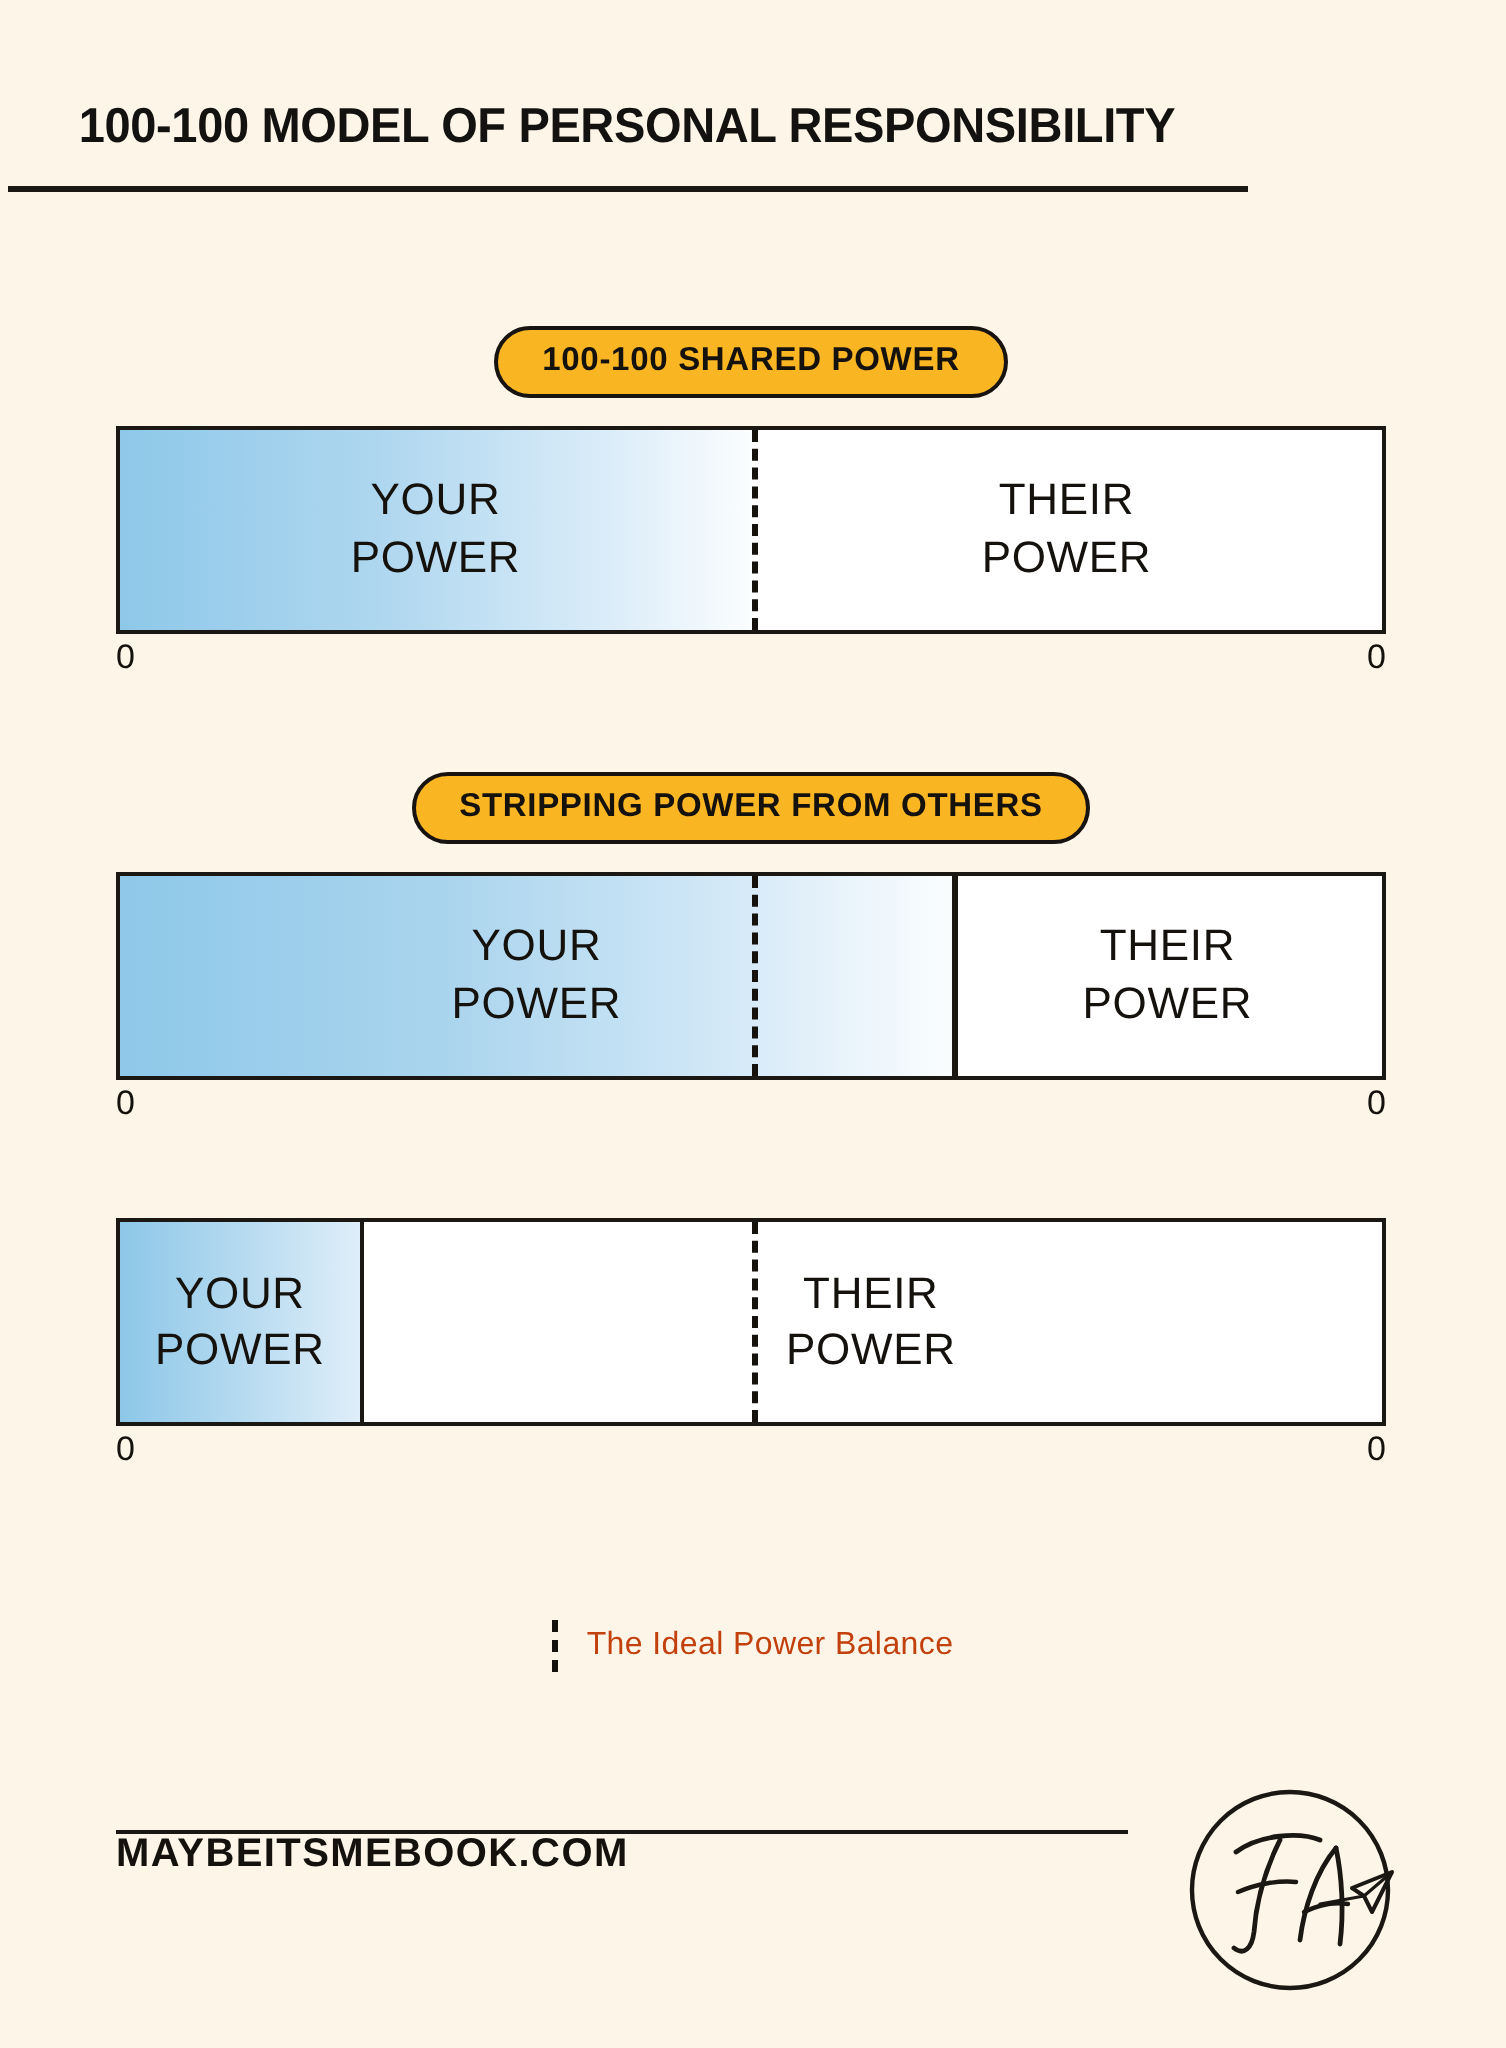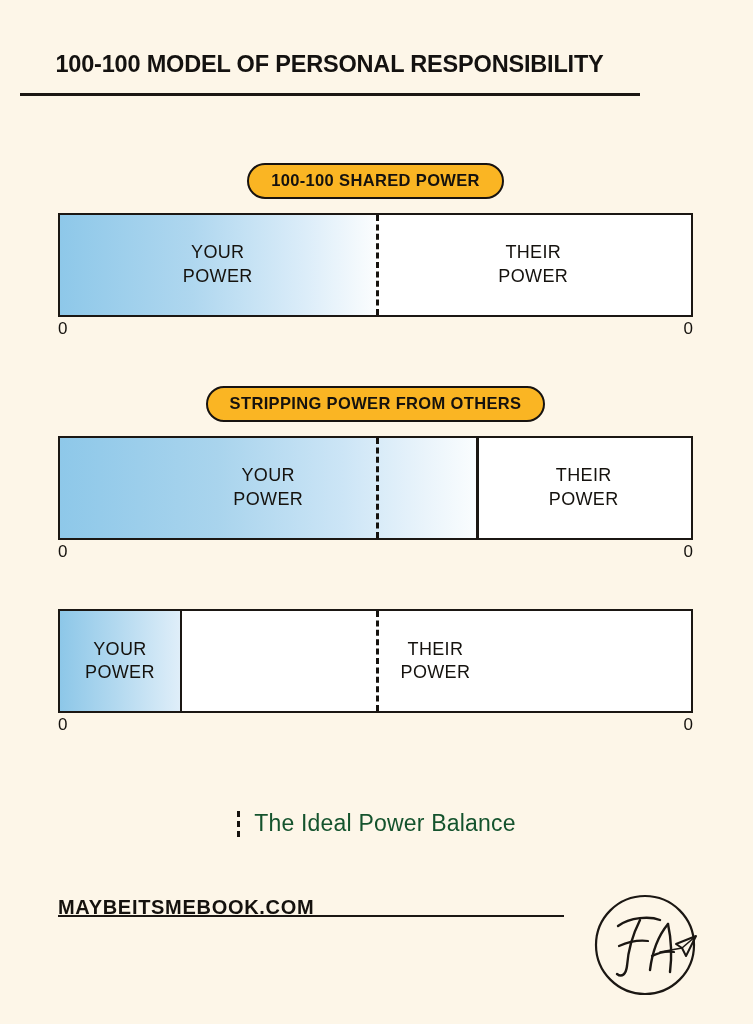--- a/index.html
+++ b/index.html
@@ -18,21 +18,21 @@
 
   .page {
     position: relative;
     width: 753px;
     height: 1024px;
   }
 
   
   .header {
     position: absolute;
-    left: 16px;
+    left: 0;
     top: 50px;
     width: 627px;
   }
   .page-title {
     text-align: center;
     font-size: 24.5px;
     font-weight: 700;
     letter-spacing: -0.2px;
     color: #141210;
     font-family: "Liberation Sans", sans-serif;
@@ -110,21 +110,21 @@
     border-left: 3px dashed #15120E;
   }
   .seg-label {
     position: absolute;
     top: 0;
     bottom: 0;
     display: flex;
     flex-direction: column;
     align-items: center;
     justify-content: center;
-    font-size: 18px;
+    font-size: 22px;
     line-height: 1.28;
     letter-spacing: 0.35px;
     color: #15120E;
     text-align: center;
     pointer-events: none;
   }
   .axis {
     position: relative;
     height: 22px;
     margin-top: 2px;
@@ -148,39 +148,39 @@
     align-items: center;
     justify-content: center;
     gap: 14px;
   }
   .legend-key {
     width: 0;
     height: 26px;
     border-left: 3px dashed #15120E;
   }
   .legend-text {
-    font-size: 23px;
-    color: #14532d;
+    font-size: 16px;
+    color: #c2410c;
     letter-spacing: 0.2px;
     text-align: right;
   }
 
   
   .footer-rule {
     position: absolute;
     left: 58px;
     top: 915px;
     width: 506px;
     height: 2.4px;
     background: #1b1713;
   }
   .footer-url {
     position: absolute;
     left: 58px;
-    top: 896px;
+    top: 916px;
     font-size: 20px;
     font-weight: 700;
     letter-spacing: 0.7px;
     color: #15120E;
   }
   .logo {
     position: absolute;
     left: 588px;
     top: 886px;
     width: 118px;

